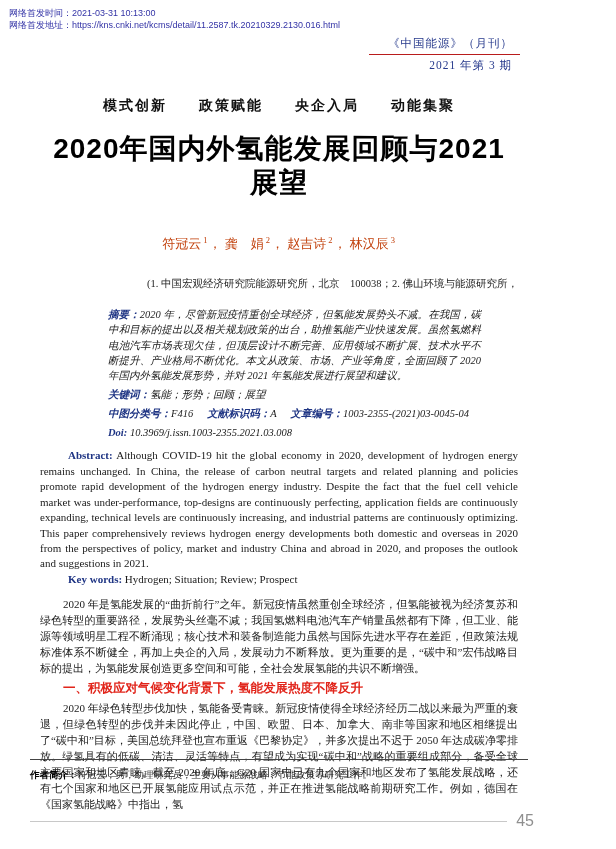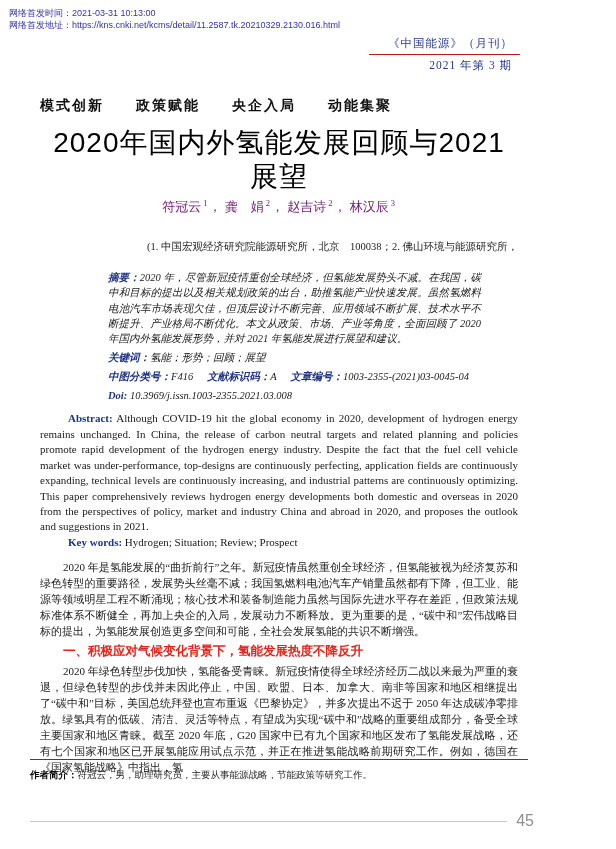--- a/index.html
+++ b/index.html
@@ -24,32 +24,32 @@
   .journal-block {
     position:absolute; top:36px; right:38px;
     color:#26398c; text-align:center;
     font-size:11.5px; line-height:15px;
     letter-spacing:1px;
   }
   .journal-name { padding:0 2px 3px 14px; border-bottom:1px solid #b91c1c; }
   .journal-issue { padding:3px 8px 0 60px; }
   
   .subtitle {
-    font-size:14px; font-weight:bold;
+    text-align:center; font-size:14px; font-weight:bold;
     letter-spacing:2px; line-height:16px; color:#111;
   }
   .title {
-    margin-top:12px; text-align:center;
+    margin-top:18px; text-align:center;
     font-family:"Liberation Sans","DejaVu Sans",sans-serif;
-    font-size:28px; font-weight:normal; letter-spacing:1px;
+    font-size:28px; font-weight:bold; letter-spacing:1px;
     line-height:34px; color:#000;
   }
   .authors {
-    text-align:center;
-    font-size:13px; line-height:18px; color:#701a75;
+    margin-top:31px; text-align:center;
+    font-size:13px; line-height:18px; color:#c2410c;
   }
   .authors sup { font-size:8.5px; margin:0 1px 0 2px; }
   .affiliations {
     margin-top:23px; text-align:right;
     font-size:10.5px; line-height:16.5px; color:#222;
   }
   
   .abstract-cn {
     margin:14px 37px 0 68px;
     font-size:10.5px; line-height:15.4px;

